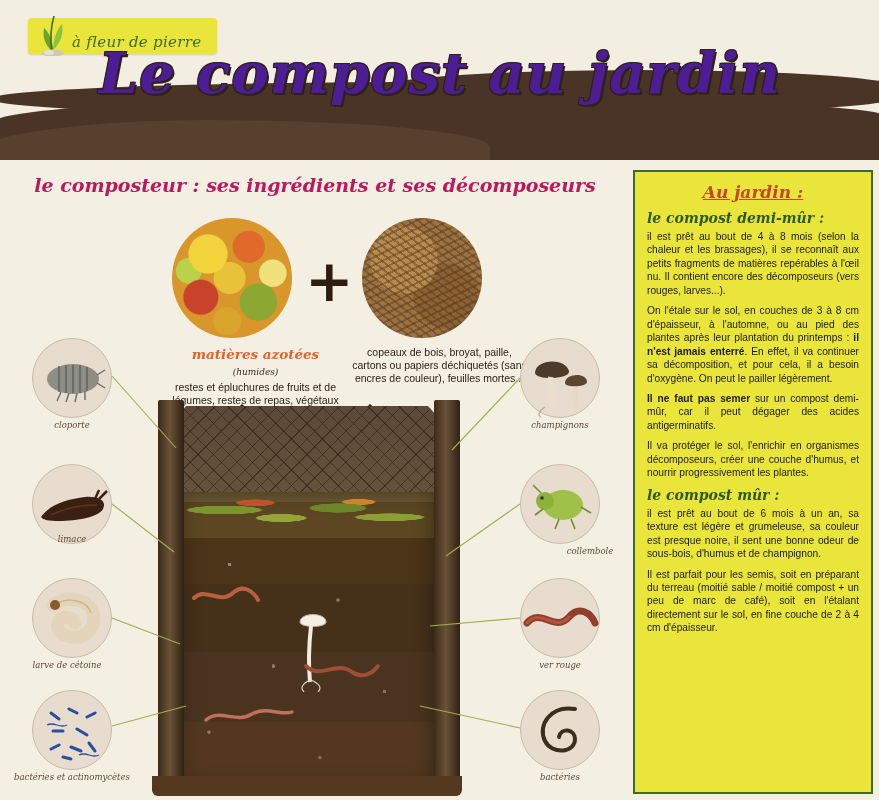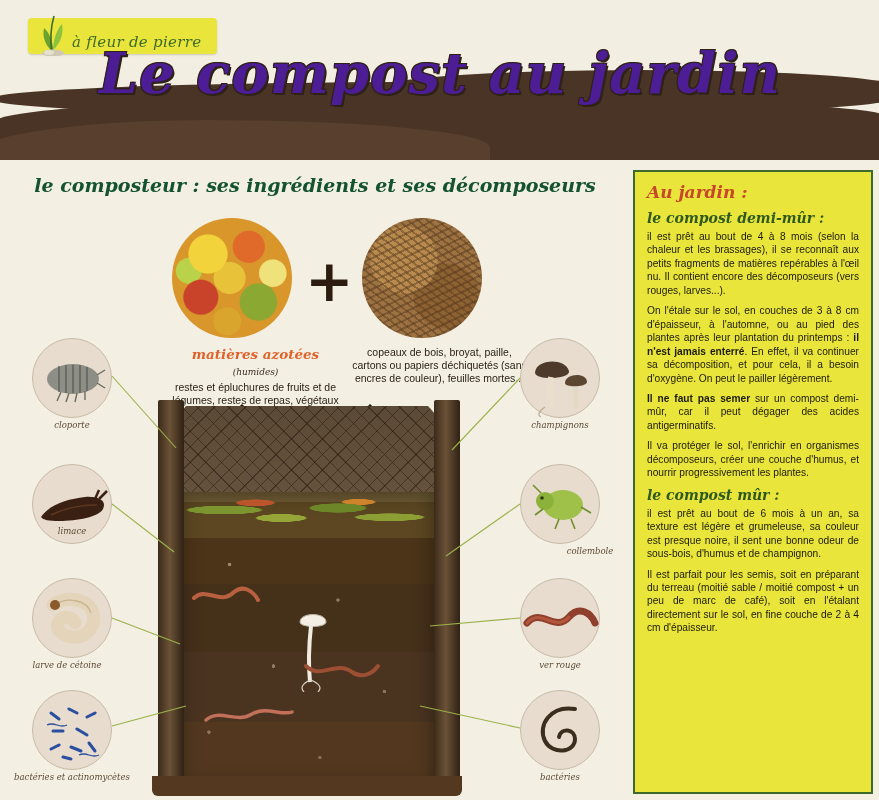--- a/index.html
+++ b/index.html
@@ -110,21 +110,21 @@
   }
   .section-title {
     position: absolute;
     left: 30px; top: 8px;
     width: 570px;
     text-align: center;
     font-family: "DejaVu Serif", serif;
     font-style: italic;
     font-weight: bold;
     font-size: 19px;
-    color: #14532d;
+    color: #be185d;
   }
 
   
   .circle-photo {
     position: absolute;
     border-radius: 50%;
     overflow: hidden;
   }
   .azote-circle {
     left: 172px; top: 52px;
@@ -283,26 +283,28 @@
   .right-panel {
     position: absolute;
     left: 633px; top: 170px;
     width: 240px; height: 624px;
     background: #e9e53a;
     border: 2px solid #3f6b2a;
     padding: 8px 12px 10px 12px;
     overflow: hidden;
   }
   .rp-title {
+    text-align: center;
     font-family: "DejaVu Serif", serif;
     font-weight: bold;
     font-style: italic;
     font-size: 17px;
     color: #c6472a;
     margin: 2px 0 8px 0;
+    text-decoration: underline;
   }
   .rp-sub {
     font-family: "DejaVu Serif", serif;
     font-weight: bold;
     font-style: italic;
     font-size: 14px;
     color: #2f5a1f;
     margin: 7px 0 4px 0;
   }
   .rp-p {
@@ -425,21 +427,21 @@
   <div class="med-label" style="left:17px;top:254px;">cloporte</div>
 
   <div class="medallion" style="left:32px;top:298px;width:80px;height:80px;">
     <svg width="80" height="80" viewBox="0 0 80 80">
       <path d="M8 52 C16 40, 34 34, 52 32 C66 31, 74 36, 70 44 C66 52, 44 56, 26 56 C16 56, 10 55, 8 52 Z" fill="#3a2012"></path>
       <path d="M66 34 L74 26" stroke="#3a2012" stroke-width="2.5"></path>
       <path d="M62 34 L66 25" stroke="#3a2012" stroke-width="2.5"></path>
       <path d="M18 50 C30 44, 48 40, 64 40" stroke="#5c3620" stroke-width="1.4" fill="none"></path>
     </svg>
   </div>
-  <div class="med-label" style="left:17px;top:360px;">limace</div>
+  <div class="med-label" style="left:17px;top:368px;">limace</div>
 
   <div class="medallion" style="left:32px;top:412px;width:80px;height:80px;">
     <svg width="80" height="80" viewBox="0 0 80 80">
       <path d="M20 26 C34 16, 56 20, 60 34 C64 48, 52 60, 38 58 C26 56, 22 48, 26 42 C30 36, 40 38, 42 44" fill="none" stroke="#e4d5ba" stroke-width="13" stroke-linecap="round"></path>
       <path d="M22 26 C34 17, 54 21, 58 34" stroke="#cbb48c" stroke-width="1.3" fill="none"></path>
       <circle cx="22" cy="26" r="5" fill="#8a5a2c"></circle>
     </svg>
   </div>
   <div class="med-label" style="left:12px;top:494px;">larve de cétoine</div>
 

